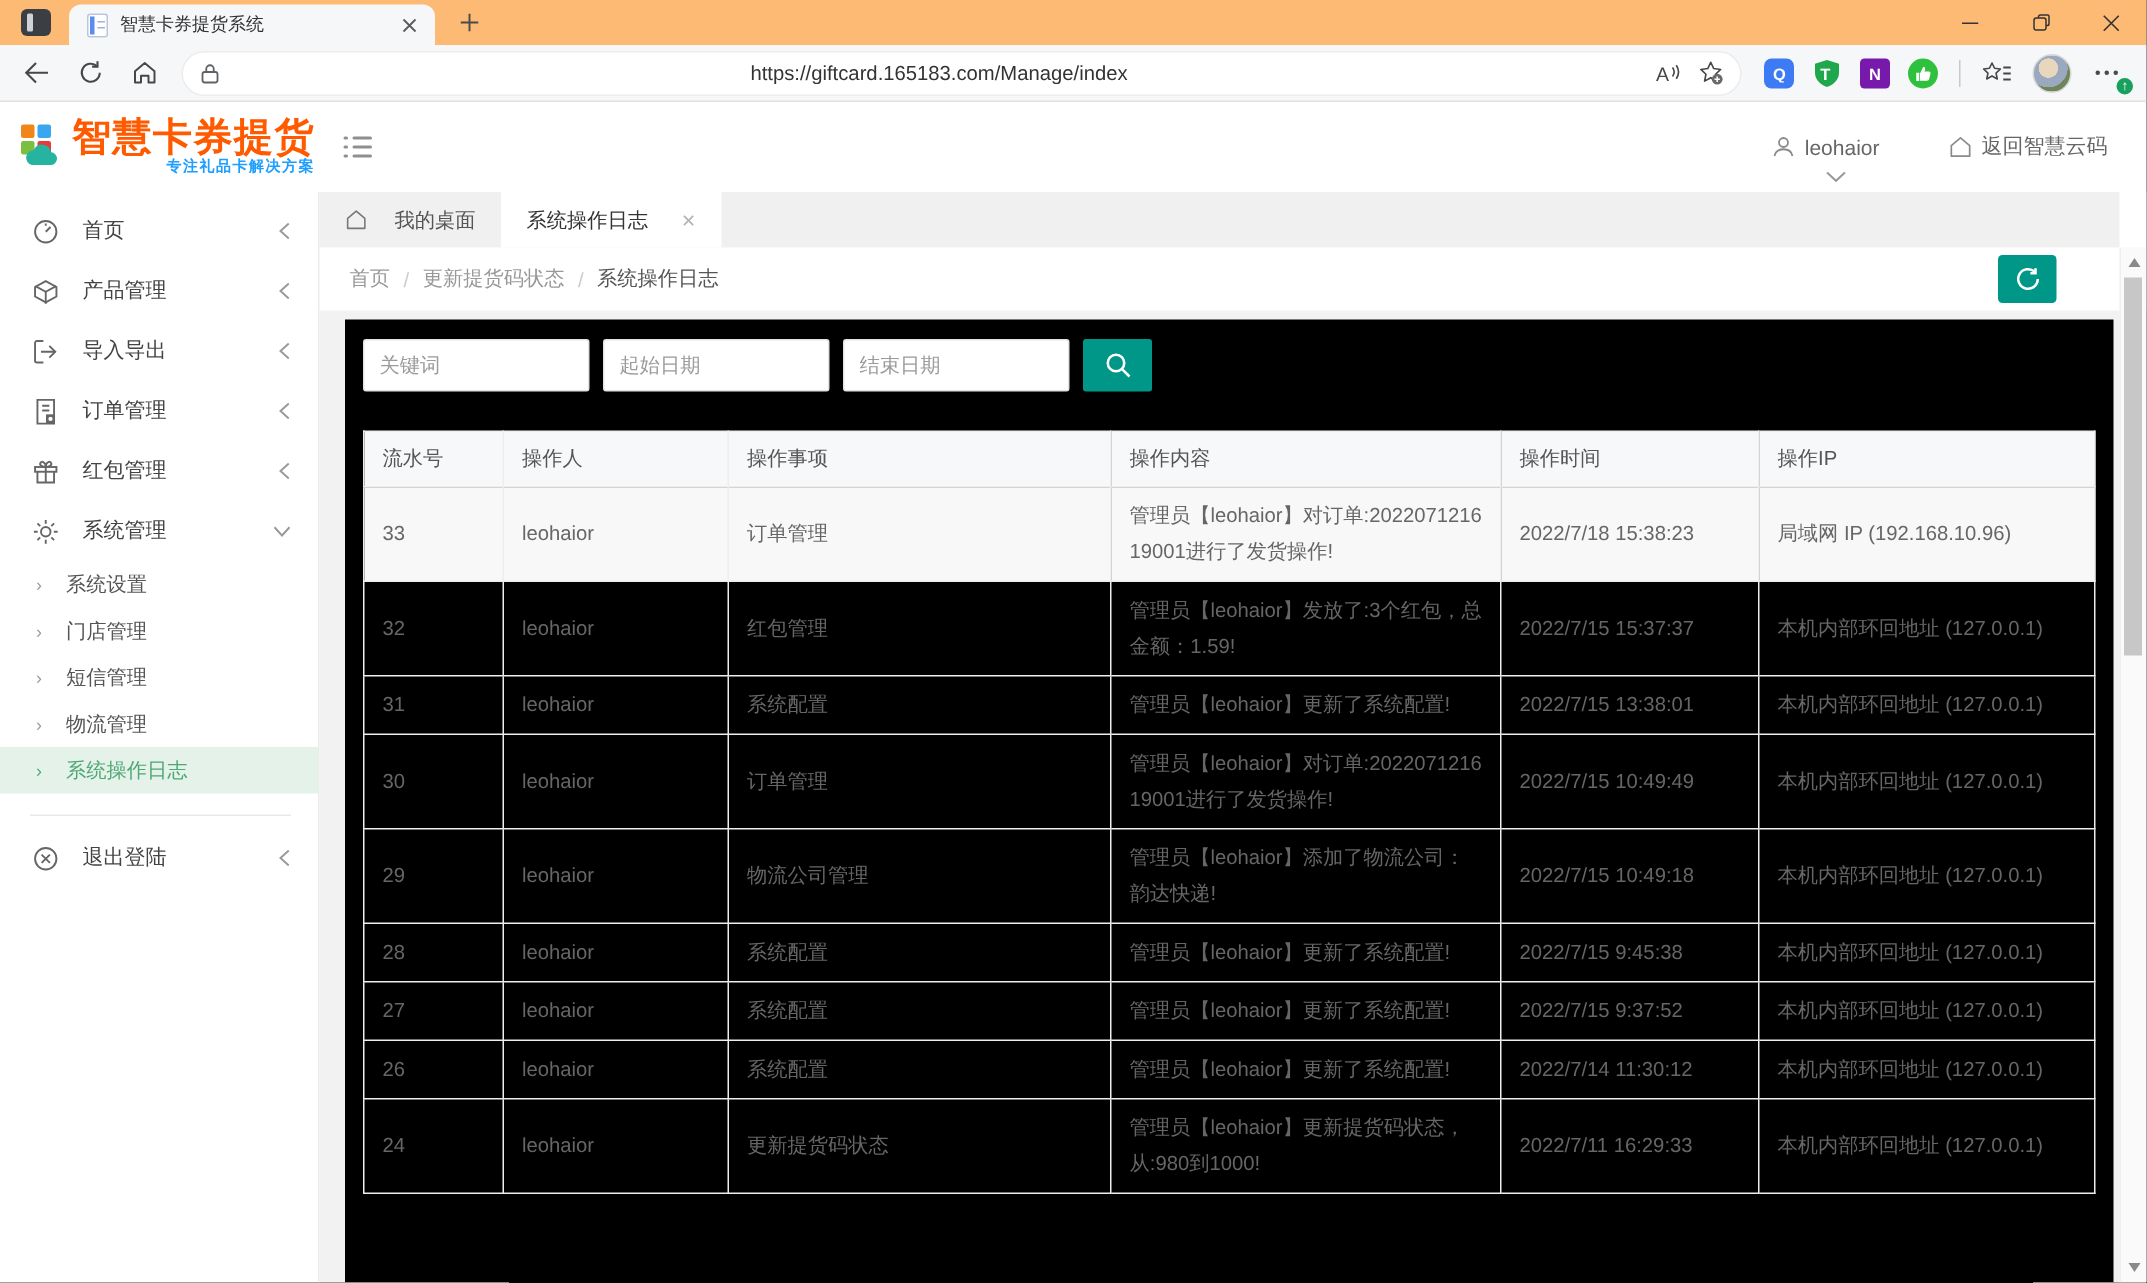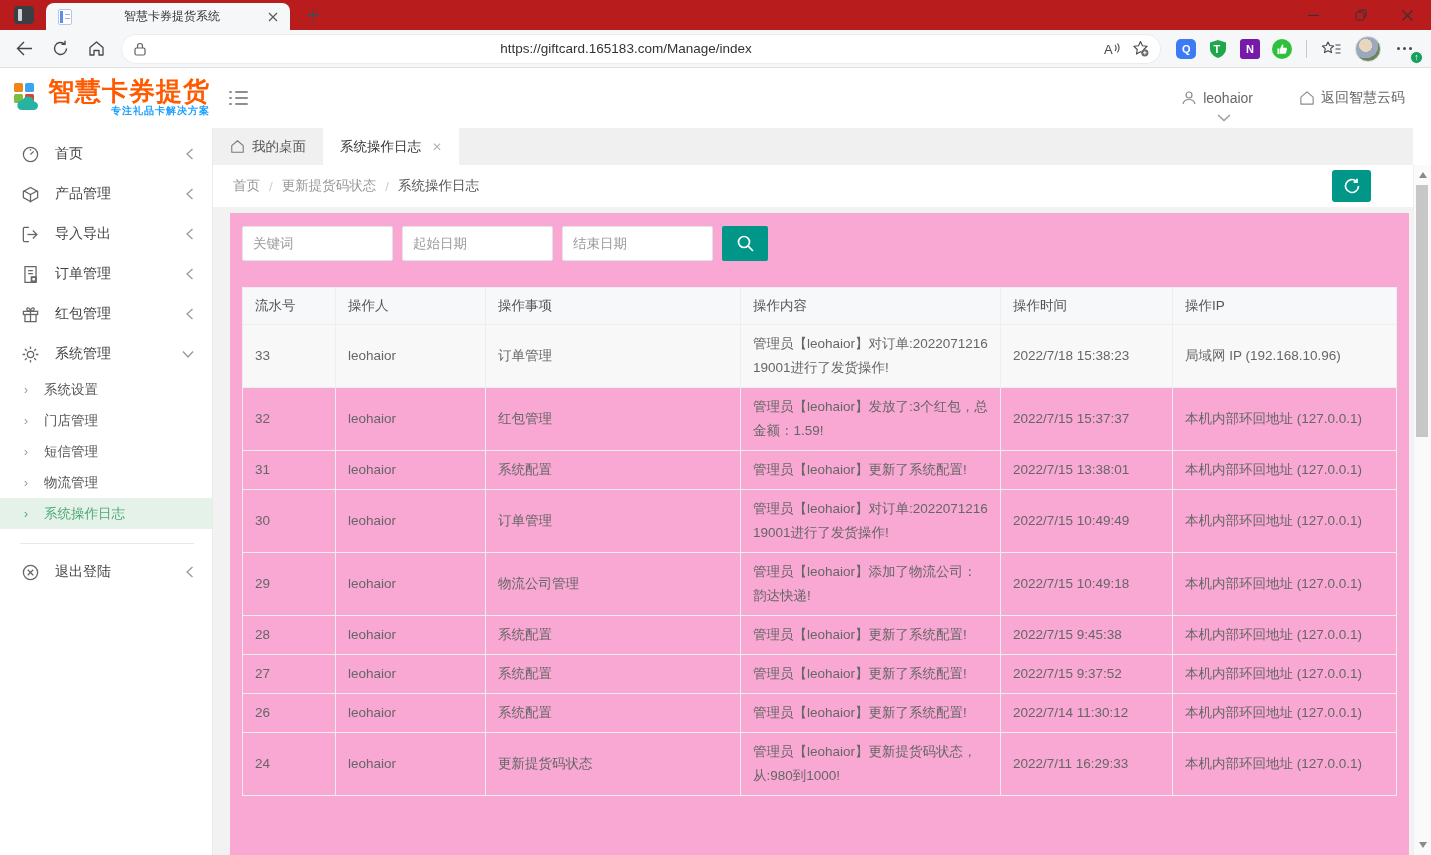--- a/index.html
+++ b/index.html
@@ -1,21 +1,21 @@
 <!DOCTYPE html>
 <html><head>
 <meta charset="utf-8">
 <style>
   * { margin:0; padding:0; box-sizing:border-box; }
   html,body { width:1431px; height:855px; overflow:hidden; }
   body { font-family:"Liberation Sans","DejaVu Sans",sans-serif; background:#fff; color:#333; }
   svg { display:block; }
 
   
-  .titlebar { height:30px; background:#b91c1c; display:flex; align-items:center;text-align:center; }
+  .titlebar { height:30px; background:#fdba74; display:flex; align-items:center; }
   .tab-actions { width:20px; height:18px; margin:0 12px 0 14px; background:#3b3e42; border-radius:4px; position:relative; }
   .tab-actions::after { content:""; position:absolute; left:4px; top:3px; bottom:3px; width:4px; background:#cfd2d6; border-radius:1px; }
   .browser-tab { align-self:flex-end; height:27px; width:244px; background:#F6F7F8; border-radius:8px 8px 0 0; display:flex; align-items:center; padding:0 8px 0 12px; }
   .favicon { width:14px; height:16px; background:#fff; border:1px solid #b9c6de; border-radius:2px; position:relative; margin-right:8px; flex:none; }
   .favicon::before { content:""; position:absolute; left:1px; top:1px; bottom:1px; width:3px; background:#5b8def; }
   .favicon::after { content:""; position:absolute; left:6px; right:1px; top:4px; height:1.5px; background:#9fb3d9; box-shadow:0 4px 0 #9fb3d9; }
   .tab-title { font-size:12px; color:#333; white-space:nowrap; overflow:hidden; flex:1; }
   .icon-btn { display:flex; align-items:center; justify-content:center; }
   .tab-close { width:18px; height:18px; border-radius:4px; }
   .new-tab { width:26px; height:26px; margin-left:10px; border-radius:4px; }
@@ -59,30 +59,30 @@
   .side-item .lbl { margin-left:15px; flex:1; }
   .sub-item { height:31px; display:flex; align-items:center; padding-left:24px; font-size:13.5px; color:#555; cursor:pointer; }
   .sub-item .arr { color:#9a9a9a; font-size:12px; margin-right:16px; }
   .sub-item .lbl { }
   .sub-item.active { background:#E5F2EA; color:#4FA874; }
   .sub-item.active .arr { color:#4FA874; }
   .side-divider { border-top:1px solid #E8E8E8; margin:14px 18px 8px 20px; }
 
   .main { flex:1; background:#F2F2F2; position:relative; display:flex; flex-direction:column; overflow:hidden; }
   .tabbar { height:37px; background:#F0F0F0; display:flex; align-items:flex-end; }
-  .page-tab { height:37px; display:flex; align-items:center; gap:7px; padding:0 17px; font-size:13.5px; color:#555; cursor:pointer; }
+  .page-tab { height:37px; display:flex; align-items:center; gap:18px; padding:0 17px; font-size:13.5px; color:#555; cursor:pointer; }
   .page-tab.active { background:#fff; color:#333; }
   .page-tab .x { color:#b5b5b5; font-size:12px; margin-left:4px; }
   .crumb-row { height:42px; background:#fff; display:flex; align-items:center; padding:0 20px; font-size:13.5px; }
   .crumb { color:#999; cursor:pointer; }
   .crumb.last { color:#555; cursor:default; }
   .crumb-sep { color:#ccc; margin:0 9px; }
   .refresh-btn { margin-left:auto; margin-right:40px; width:39px; height:32px; border-radius:3px; background:#009688; border:none; display:flex; align-items:center; justify-content:center; cursor:pointer; }
 
-  .card { flex:1; background:#f9a8d4; margin:6px 22px 0 17px; padding:13px 12px; overflow:hidden; }
+  .card { flex:1; background:#000000; margin:6px 22px 0 17px; padding:13px 12px; overflow:hidden; }
   .filters { display:flex; align-items:center; gap:9px; }
   .filters input { width:151px; height:35px; border:1px solid #E3E3E3; border-radius:2px; padding:0 10px; font-size:13.5px; color:#333; outline:none; font-family:inherit; }
   .filters input::placeholder { color:#9b9b9b; }
   .search-btn { width:46px; height:35px; background:#009688; border:none; border-radius:2px; display:flex; align-items:center; justify-content:center; cursor:pointer; }
 
   table { width:100%; border-collapse:collapse; table-layout:fixed; margin-top:26px; }
   th,td { border:1px solid #EEEEEE; padding:7px 12px; font-size:13.5px; color:#666; text-align:left; vertical-align:middle; font-weight:normal; line-height:24px; word-break:break-all; }
   thead th { background:#F7F8FA; color:#555; height:37px; padding:5px 12px; }
   tbody tr:first-child td { background:#F8F8F8; }
 

